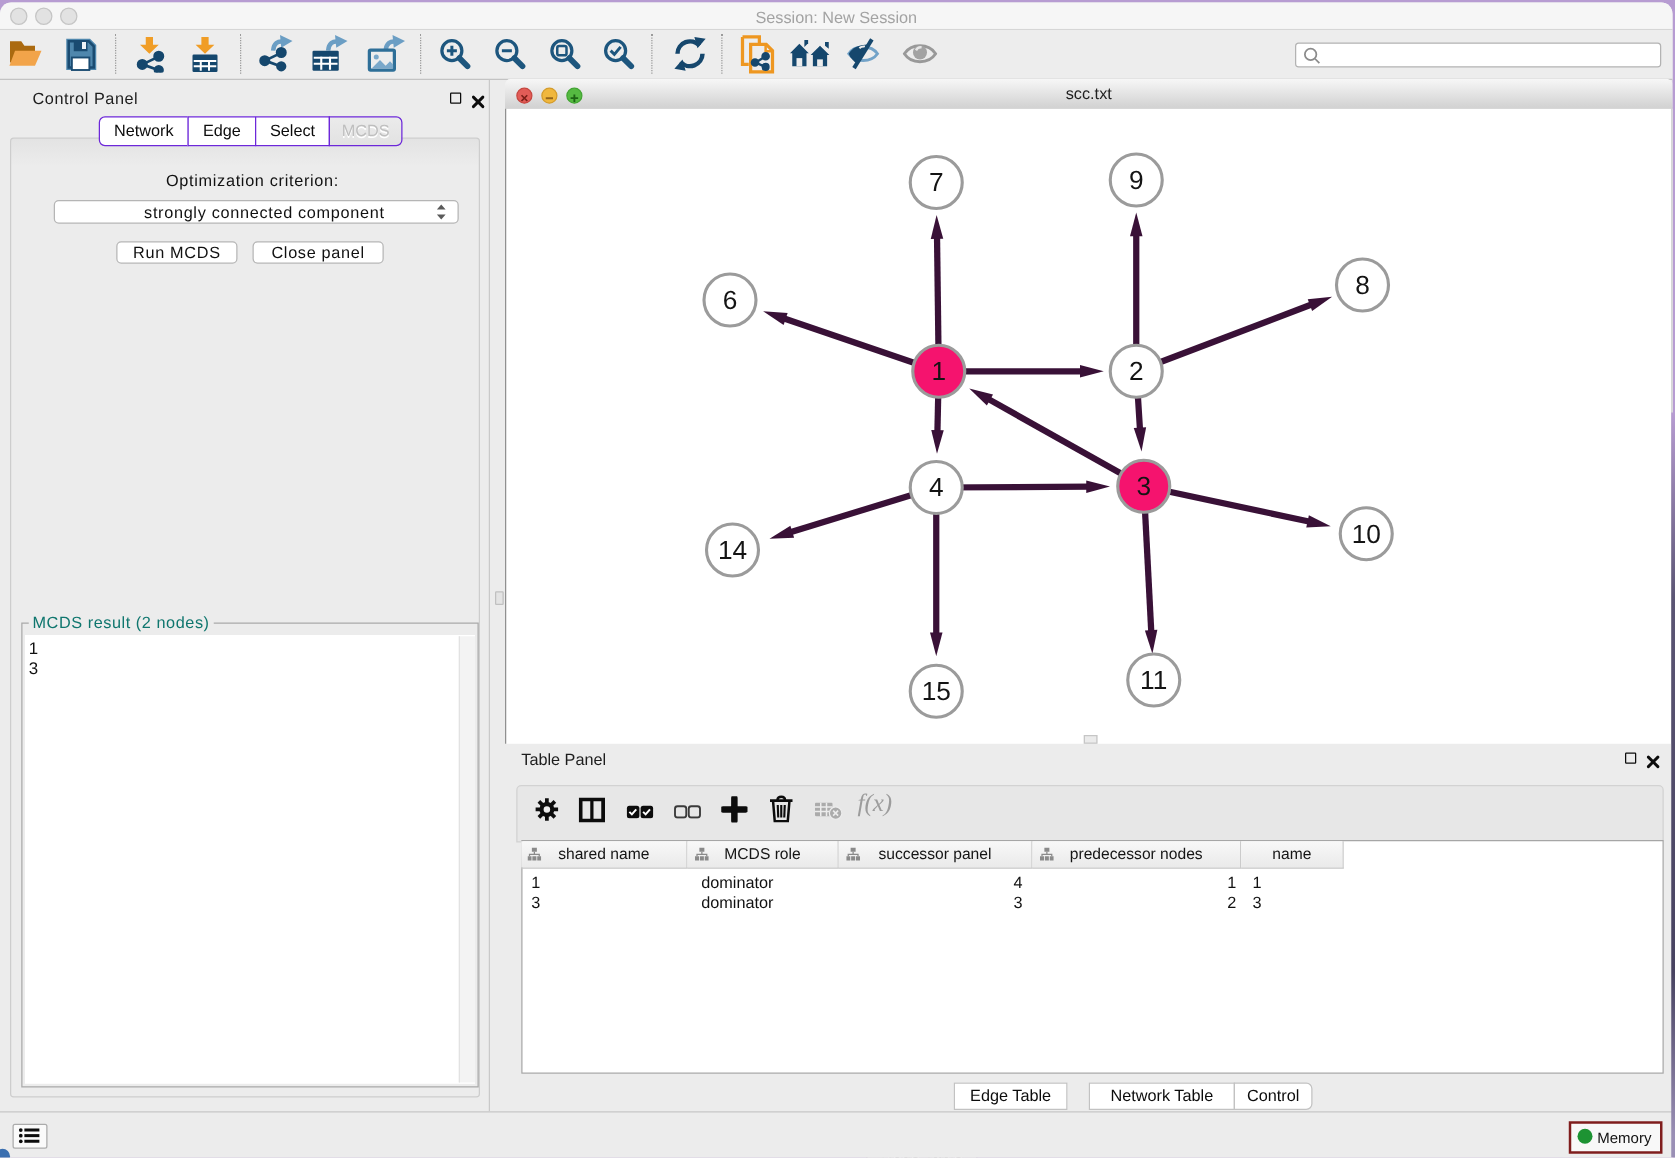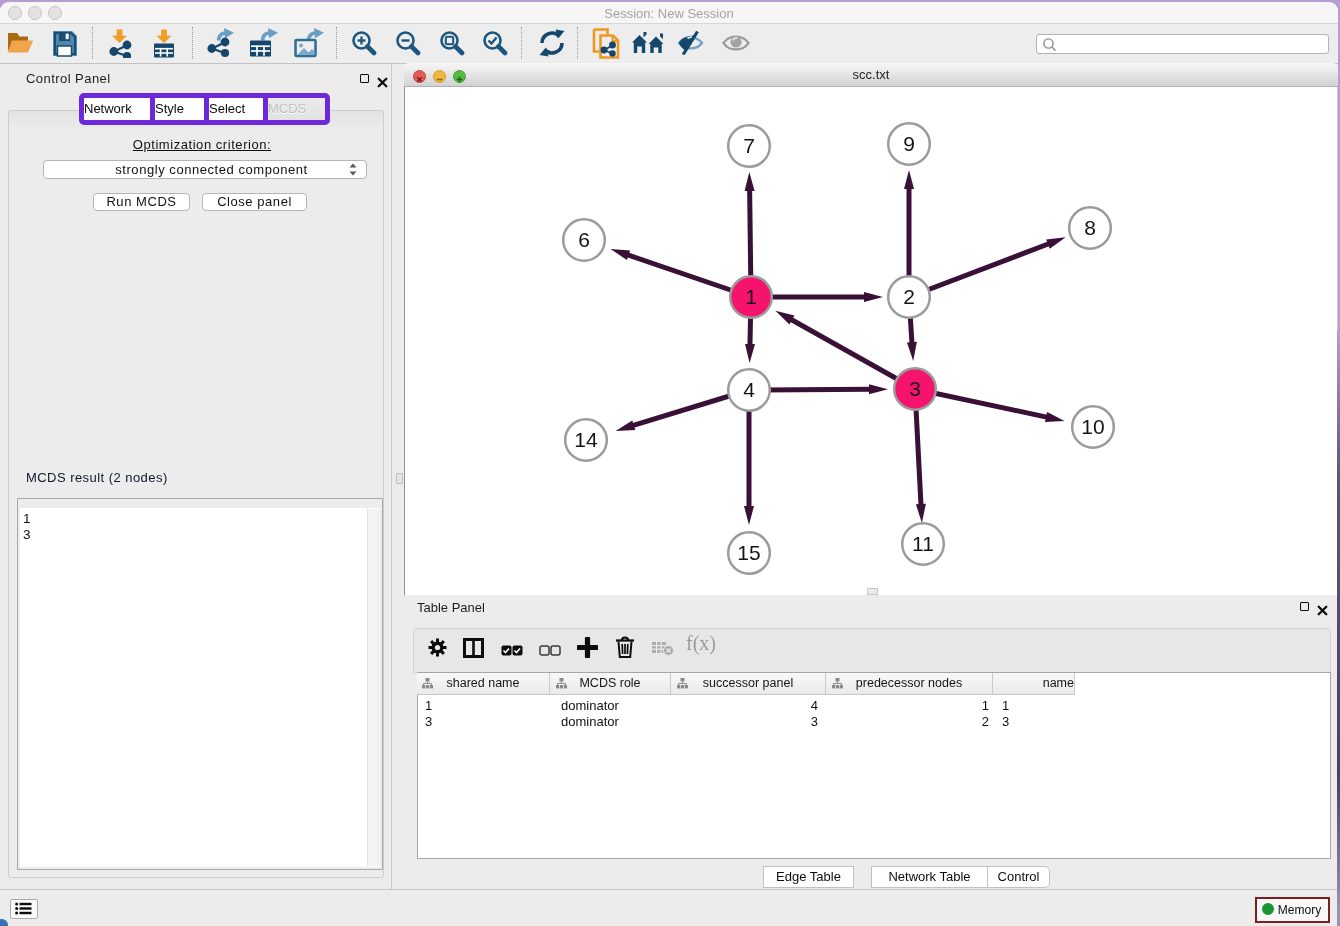--- a/index.html
+++ b/index.html
@@ -9,27 +9,27 @@
 #titlebar{left:0;top:2px;width:1338px;height:21px;background:#f6f6f6;border-radius:9px 9px 0 0;border-bottom:1px solid #d6d6d6;}
 .tl{width:12px;height:12px;border-radius:50%;background:#e2e2e2;border:1px solid #c5c5c5;top:6px;}
 #wintitle{left:0;top:2px;width:1338px;height:22px;line-height:23px;text-align:center;font-size:13px;color:#a3a3a3;}
 #toolbar{left:0;top:24px;width:1338px;height:39px;background:#ededed;border-bottom:1px solid #c3c3c3;}
 .tsep{top:27px;height:32px;width:0;border-left:1px dotted #9a9a9a;}
 .ticon{top:29px;}
 #searchbox{left:1036px;top:34px;width:291px;height:18px;background:#fff;border:1px solid #b3b3b3;border-radius:3px;}
 #cp-title{left:26px;top:71px;font-size:13px;color:#1d1d1d;letter-spacing:0.45px;}
 .sqicon{width:7px;height:7px;border:1.5px solid #0c0c0c;background:transparent;border-radius:1px;}
 #tabpanel{left:8px;top:110px;width:374px;height:766px;border:1px solid #cdcdcd;border-radius:3px;background:linear-gradient(#e3e3e3,#ececec 22px);}
-.tab{top:93px;height:22px;background:#fff;border:5px solid #6d28d9;font-size:13px;line-height:22px;color:#0c0c0c;}
+.tab{top:93px;height:22px;background:#fff;border:1px solid #6d28d9;font-size:13px;text-align:center;line-height:22px;color:#0c0c0c;}
 .tabsel{background:linear-gradient(#ebebeb,#e2e2e2);color:#bebebe;text-shadow:0 1px 0 #fff;}
-#optlabel{left:14px;top:137px;width:376px;text-align:center;font-size:13px;color:#111;letter-spacing:0.55px;text-decoration:underline;}
+#optlabel{left:14px;top:137px;width:376px;text-align:center;font-size:13px;color:#111;letter-spacing:0.55px;}
 #combo{left:43px;top:160px;width:309px;height:17px;background:#fff;border:1px solid #b5b5b5;border-radius:4px;font-size:13px;line-height:17px;padding-left:13px;color:#111;letter-spacing:0.55px;text-align:center;}
 .btn{top:193px;height:16px;background:#fff;border:1px solid #b6b6b6;border-radius:4px;font-size:13px;text-align:center;line-height:16px;color:#111;letter-spacing:0.55px;}
 #fieldset{left:17px;top:498px;width:364px;height:370px;border:1px solid #a9a9a9;}
-#fslegend{left:23px;top:470px;background:#ececec;padding:0 3px;font-size:13px;color:#0f172a;letter-spacing:0.45px;}
+#fslegend{left:23px;top:490px;background:#ececec;padding:0 3px;font-size:13px;color:#0f766e;letter-spacing:0.45px;}
 #fswhite{left:20px;top:508px;width:360px;height:359px;background:#fff;}
 #fsscroll{left:367px;top:509px;width:12px;height:357px;background:#f3f3f3;border-left:1px solid #e2e2e2;}
 .fstext{left:23px;font-size:13.5px;color:#111;}
 #nettitle{left:404px;top:63px;width:934px;height:23px;background:linear-gradient(#f7f7f7,#d2d2d2);border-bottom:1px solid #b0b0b0;border-radius:5px 5px 0 0;}
 #nettext{left:404px;top:63px;width:934px;height:23px;text-align:center;font-size:13px;line-height:24px;color:#1f1f1f;}
 .mac{width:11px;height:11px;border-radius:50%;top:70px;}
 #netcanvas{left:404px;top:87px;width:932px;height:508px;background:#fff;border-left:1px solid #909090;border-right:1px solid #c9c9c9;}
 #tpanel{left:404px;top:597px;width:934px;height:292px;background:#ececec;}
 #tp-title{left:417px;top:600px;font-size:13px;color:#1d1d1d;}
 #ttable{left:417px;top:672px;width:912px;height:185px;background:#fff;border:1px solid #a6a6a6;}
@@ -188,21 +188,21 @@
       <line x1="10" y1="10" x2="13.5" y2="13.5" stroke="#8b8b8b" stroke-width="1.4"></line>
     </svg>
   </div>
 <div class="abs" id="cp-title">Control Panel</div>
 <div class="abs sqicon" style="left:360px;top:74px;"></div>
 <div class="abs" style="left:377px;top:74px;"><svg width="11" height="11" viewBox="0 0 11 11">
       <path d="M1.7 1.7 L9.3 9.3 M9.3 1.7 L1.7 9.3" stroke="#0c0c0c" stroke-width="2.3" stroke-linecap="round"></path>
     </svg></div>
 <div class="abs" id="tabpanel"></div>
 <div class="abs tab" style="left:79px;width:70px;border-radius:5px 0 0 5px;">Network</div>
-<div class="abs tab" style="left:150px;width:53px;">Style</div>
+<div class="abs tab" style="left:150px;width:53px;">Edge</div>
 <div class="abs tab" style="left:204px;width:58px;">Select</div>
 <div class="abs tab tabsel" style="left:263px;width:57px;border-radius:0 5px 5px 0;">MCDS</div>
 <div class="abs" id="optlabel">Optimization criterion:</div>
 <div class="abs" id="combo">strongly connected component<svg width="12" height="15" viewBox="0 0 12 15" style="position:absolute;right:7px;top:1px;">
       <path d="M2.5 5.5 L6 1.5 L9.5 5.5 z M2.5 9.5 L6 13.5 L9.5 9.5 z" fill="#5a5a5a"></path>
     </svg></div>
 <div class="abs btn" style="left:93px;width:95px;">Run MCDS</div>
 <div class="abs btn" style="left:202px;width:103px;">Close panel</div>
 <div class="abs" id="fieldset"></div>
 <div class="abs" id="fslegend">MCDS result (2 nodes)</div>
@@ -329,27 +329,27 @@
       </g>
       <g stroke="#ececec" stroke-width="1.2">
         <line x1="0" y1="3.6" x2="14" y2="3.6"></line>
         <line x1="0" y1="7.2" x2="14" y2="7.2"></line>
         <line x1="4.6" y1="0" x2="4.6" y2="11"></line>
         <line x1="9.2" y1="0" x2="9.2" y2="11"></line>
       </g>
       <circle cx="16.5" cy="8.5" r="5" fill="#ababab" stroke="#ececec" stroke-width="1"></circle>
       <path d="M14.5 6.5 L18.5 10.5 M18.5 6.5 L14.5 10.5" stroke="#ececec" stroke-width="1.3"></path>
     </svg></div>
-<div class="abs" style="left:686px;top:632px;font-family:'Liberation Serif',serif;font-size:20px;color:#9c9c9c;">f(x)</div>
+<div class="abs" style="left:686px;top:632px;font-family:'Liberation Serif',serif;font-style:italic;font-size:20px;color:#9c9c9c;">f(x)</div>
 <div class="abs" id="ttable"></div>
 <div class="abs hcell" style="left:417px;width:132px;">shared name</div>
 <div class="abs hcell" style="left:550px;width:120px;">MCDS role</div>
 <div class="abs hcell" style="left:671px;width:154px;">successor panel</div>
 <div class="abs hcell" style="left:826px;width:166px;">predecessor nodes</div>
-<div class="abs hcell" style="left:993px;width:81px;text-align:right;">name</div>
+<div class="abs hcell" style="left:993px;width:81px;">name</div>
 <svg class="abs" width="11" height="11" viewBox="0 0 11 11" style="left:422px;top:678px;">
     <g fill="#8a8a8a">
       <rect x="3.5" y="0" width="4" height="3.4"></rect>
       <rect x="0" y="7" width="3.2" height="3.4"></rect>
       <rect x="3.9" y="7" width="3.2" height="3.4"></rect>
       <rect x="7.8" y="7" width="3.2" height="3.4"></rect>
     </g>
     <path d="M5.5 3.4 v2 M1.6 7 v-1.6 h7.8 v1.6" fill="none" stroke="#8a8a8a" stroke-width="1"></path>
   </svg>
 <svg class="abs" width="11" height="11" viewBox="0 0 11 11" style="left:556px;top:678px;">

